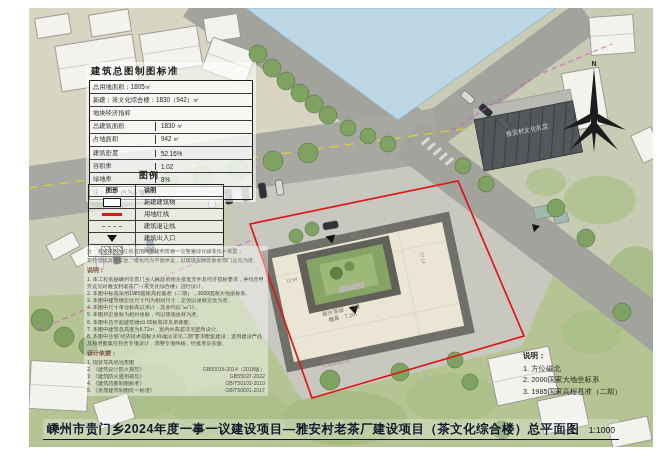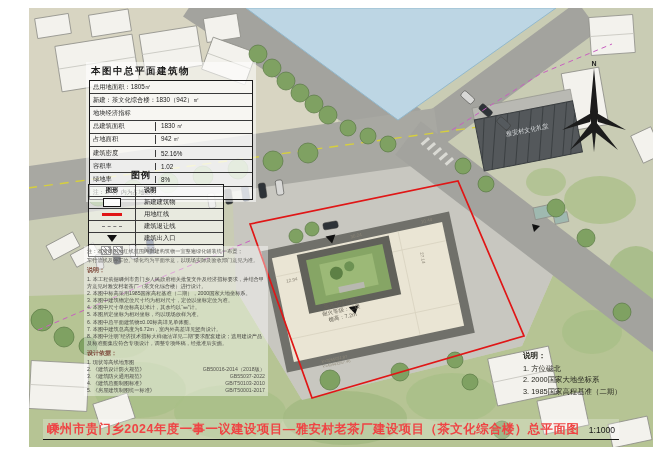--- a/index.html
+++ b/index.html
@@ -13,21 +13,21 @@
   .tbl{border:1.3px solid #1a1a1a;background:rgba(255,255,255,.55);font-size:6.3px;color:#222;}
   .t-row{display:flex;justify-content:flex-start;align-items:center;border-bottom:0.7px solid #3a3a3a;
          padding:1.6px 3px;min-height:8px;}
   .t-row:last-child{border-bottom:none;}
   .t-row.kv{padding:1.6px 0 1.6px 3px;}
   .t-row.kv .k{flex:0 0 62px;}
   .t-row.kv .v{border-left:0.7px solid #3a3a3a;padding-left:5px;flex:1;}
   .t-row.note{font-size:5.8px;}
   
   .legend{left:88px;top:168px;width:136px;}
-  .legend .p-title{font-size:9px;letter-spacing:1px;margin-left:4px;padding-left:39px;}
+  .legend .p-title{font-size:9px;letter-spacing:1px;margin-left:12px;padding-left:39px;}
   .lg-box{border:1.3px solid #1a1a1a;background:rgba(255,255,255,.58);font-size:6.3px;color:#222;}
   .lg-row{display:flex;align-items:center;border-bottom:0.7px solid #3a3a3a;min-height:11px;}
   .lg-row:last-child{border-bottom:none;}
   .lg-sym{flex:0 0 46px;display:flex;justify-content:center;align-items:center;gap:2px;
           border-right:0.7px solid #3a3a3a;align-self:stretch;}
   .lg-desc{padding-left:8px;}
   .lg-head{font-weight:bold;}
   .sym-rect{width:16px;height:7px;border:1px solid #111;background:rgba(255,255,255,.9);}
   .sym-red{width:20px;height:2.6px;background:#e01616;}
   .sym-dash{width:20px;height:0;border-top:1.3px dashed #7a7a7a;}
@@ -41,21 +41,21 @@
   .nheading{font-size:6px;color:#7c4638;font-weight:bold;margin:2px 0 1px;}
   .b-row{display:flex;justify-content:space-between;}
   .b-row .code{color:#55554f;}
   
   .notesR{left:523px;top:348px;width:150px;font-size:7.4px;color:#26261f;line-height:1.55;}
   .notesR .nheading{color:#26261f;font-size:7.6px;}
   
   .titlebar{position:absolute;left:50%;top:419px;transform:translateX(-50%);z-index:6;white-space:nowrap;
             background:rgba(255,255,255,.25);}
   .title-inner{display:inline-block;border-bottom:1.6px solid #151515;padding:0 4px 1px;}
-  .title-main{font-size:12.4px;font-weight:bold;color:#ef4444;letter-spacing:0.5px;}
+  .title-main{font-size:12.4px;font-weight:bold;color:#0f172a;letter-spacing:0.5px;}
   .title-scale{font-size:8.6px;font-weight:normal;color:#151515;margin-left:5px;}
 </style>
 </head>
 <body>
 
 <div class="stage">
 
   <svg width="662" height="468" viewBox="0 0 662 468">
 
     <rect x="0" y="0" width="662" height="468" fill="#c9ccb4"></rect>
@@ -270,21 +270,21 @@
 
     <g fill="#ffffff">
       <rect x="0" y="0" width="662" height="8"></rect>
       <rect x="0" y="447" width="662" height="21"></rect>
       <rect x="0" y="0" width="29" height="468"></rect>
       <rect x="653" y="0" width="9" height="468"></rect>
     </g>
   </svg>
 
   <div class="panel indicators">
-    <div class="p-title">本图中总平面建筑物</div>
+    <div class="p-title">建筑总图制图标准</div>
     <div class="tbl">
       <div class="t-row">总用地面积：1805㎡</div>
       <div class="t-row">新建：茶文化综合楼：1830（942）㎡</div>
       <div class="t-row kv">
         <span class="k">地块经济指标</span>
           <span class="v"></span>
       </div>
       <div class="t-row kv">
         <span class="k">总建筑面积</span>
         <span class="v">1830 ㎡</span>

